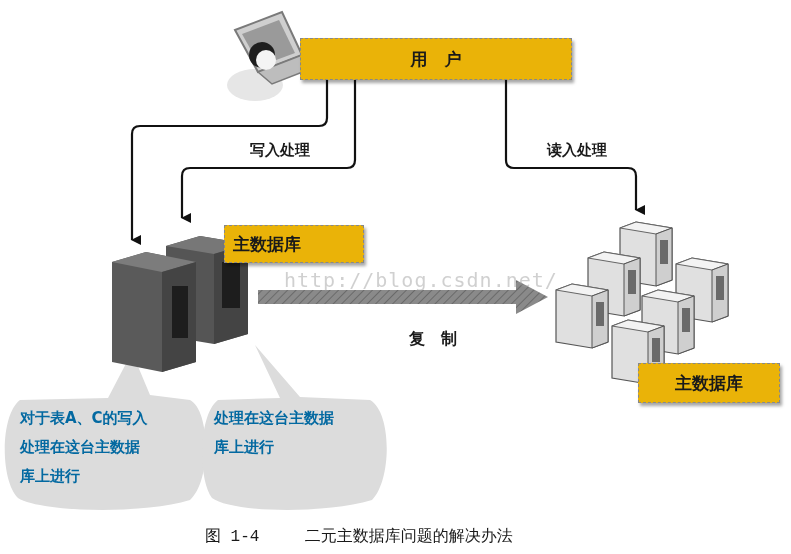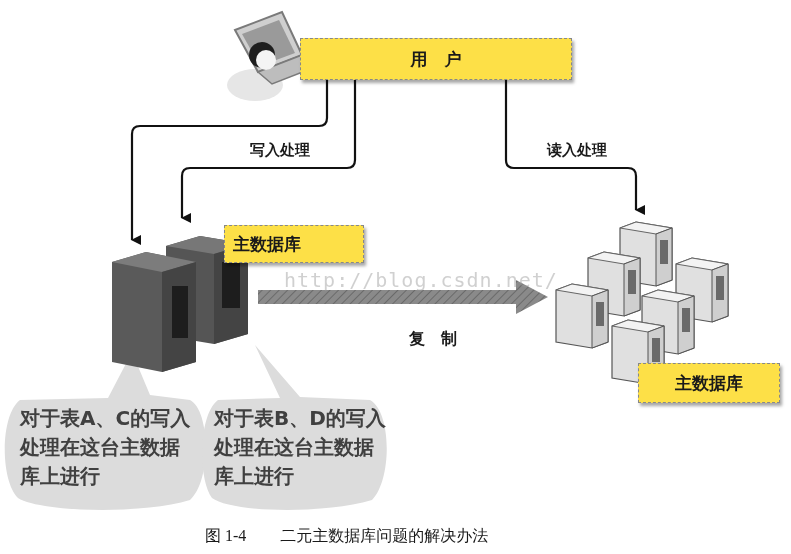--- a/index.html
+++ b/index.html
@@ -1,23 +1,23 @@
 <!DOCTYPE html>
 <html><head>
 <meta charset="utf-8">
 <style>
   html, body { margin: 0; padding: 0; background: #ffffff; }
   body { width: 791px; height: 554px; position: relative; overflow: hidden;
          font-family: "DejaVu Sans", "Liberation Sans", sans-serif; color: #1a1a1a; }
-  .label-box { position: absolute; background: #fde047; border: 1.5px dashed #888;
+  .label-box { position: absolute; background: #eab308; border: 1.5px dashed #888;
                box-shadow: 2px 3px 3px rgba(0,0,0,0.35); display: flex; align-items: center;
                justify-content: center; font-weight: bold; font-size: 17px; }
-  .bubble-text { position: absolute; font-weight: bold; font-size: 20px; line-height: 29px; color: #404040; }
+  .bubble-text { position: absolute; font-weight: bold; font-size: 15px; line-height: 29px; color: #0369a1; }
   .flow-label { position: absolute; font-weight: bold; font-size: 15px; margin-left: 44px; }
-  .caption { position: absolute; font-family: Liberation Serif, serif; font-size: 16px; }
+  .caption { position: absolute; font-family: Liberation Mono, monospace; font-size: 16px; }
   .watermark { position: absolute; font-family: "DejaVu Sans Mono", "Liberation Mono", monospace;
                font-size: 20px; color: rgba(150,150,150,0.45); letter-spacing: 1px; }
   svg { position: absolute; left: 0; top: 0; }
 </style>
 </head>
 <body>
 
 <svg width="791" height="554">
   <defs>
     <pattern id="hatch" width="6" height="6" patternUnits="userSpaceOnUse" patternTransform="rotate(45)">
@@ -130,21 +130,20 @@
 <div class="label-box" style="left:638px; top:363px; width:140px; height:38px;">
   <span>主数据库</span>
 </div>
 
 <div class="bubble-text" style="left:20px; top:404px;">
   <div>对于表A、C的写入</div>
   <div>处理在这台主数据</div>
   <div>库上进行</div>
 </div>
 <div class="bubble-text" style="left:214px; top:404px;">
-  <div>对于表B、D的写入</div>
   <div>处理在这台主数据</div>
   <div>库上进行</div>
 </div>
 
 <div class="caption" style="left:205px; top:526px;">
   <span>图 1-4</span>
   <span style="display:inline-block; width:26px;"></span>
   <span>二元主数据库问题的解决办法</span>
 </div>
 

